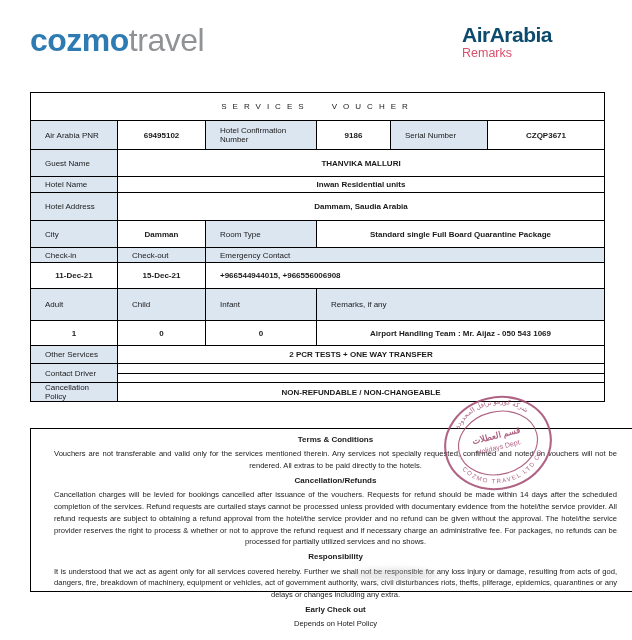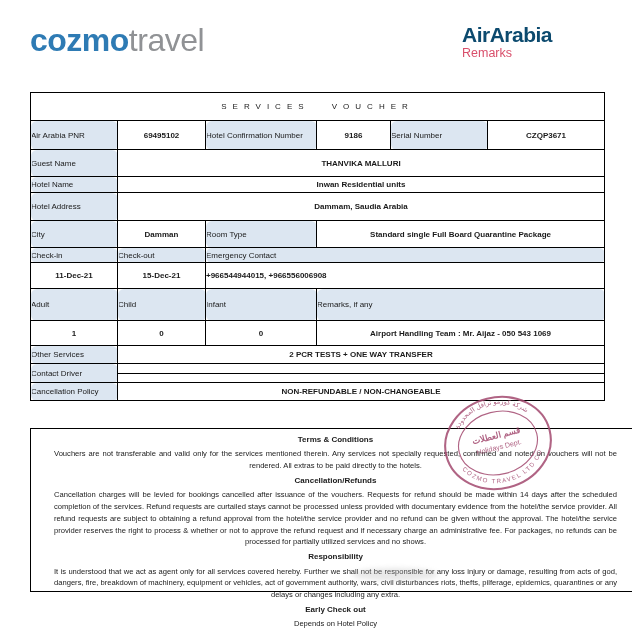--- a/index.html
+++ b/index.html
@@ -13,28 +13,28 @@
   .logo-cozmo .p2{color:#909295;font-weight:normal;}
   .logo-aa{position:absolute;left:462px;top:24px;line-height:1;}
   .logo-aa .l1{color:#0c4a6e;font-size:21px;font-weight:bold;letter-spacing:-0.5px;}
   .logo-aa .l2{color:#d94f6b;font-size:12.5px;margin-top:2px;}
   
   table.voucher{
     position:absolute;left:30px;top:92px;width:575px;
     border-collapse:collapse;table-layout:fixed;border:1.5px solid #000;
   }
   table.voucher td{
-    border:1px solid #000;font-size:8px;color:#1a1a1a;padding:0 0;
+    border:1px solid #000;font-size:8px;color:#1a1a1a;padding:0 14px;
     overflow:hidden;vertical-align:middle;
   }
   td.title-cell{
     text-align:center;font-size:15px;color:#2f2f2f;letter-spacing:6px;word-spacing:14px;
     font-weight:normal;background:#fff;
   }
-  td.lbl{background:#dce6f1;border-radius:6px;}
+  td.lbl{background:#dce6f1;}
   td.val{font-weight:bold;text-align:center;}
   td.val-left{font-weight:bold;text-align:left;}
   td.bottom{vertical-align:bottom;padding-bottom:2px;}
   
   .terms{
     position:absolute;left:30px;top:428px;width:563px;height:156px;
     border:1.5px solid #000;padding:3px 23px;font-size:7.6px;color:#1a1a1a;line-height:1.55;
   }
   .terms h4{margin:2px 0;font-size:8px;text-align:center;}
   .terms p{margin:1px 0 3px 0;text-align:justify;text-align-last:center;}

